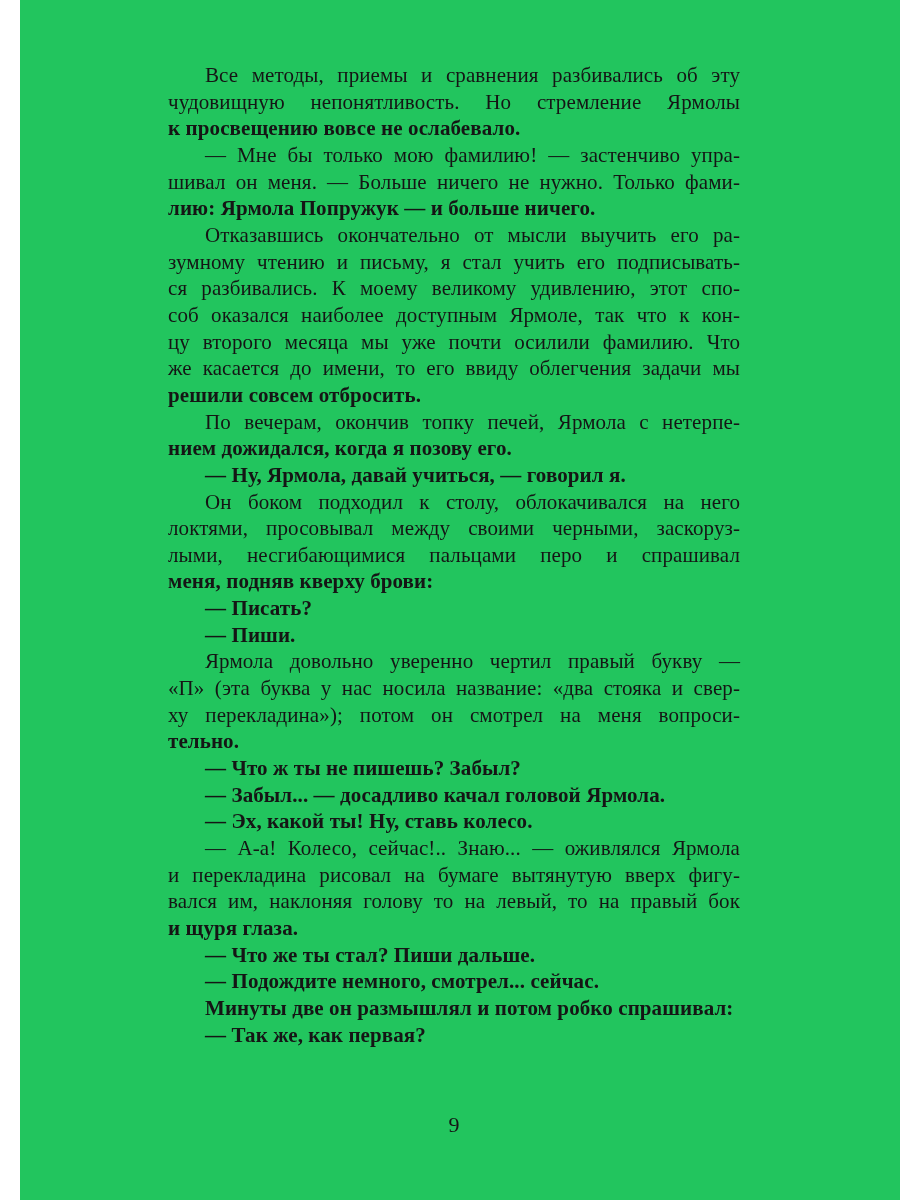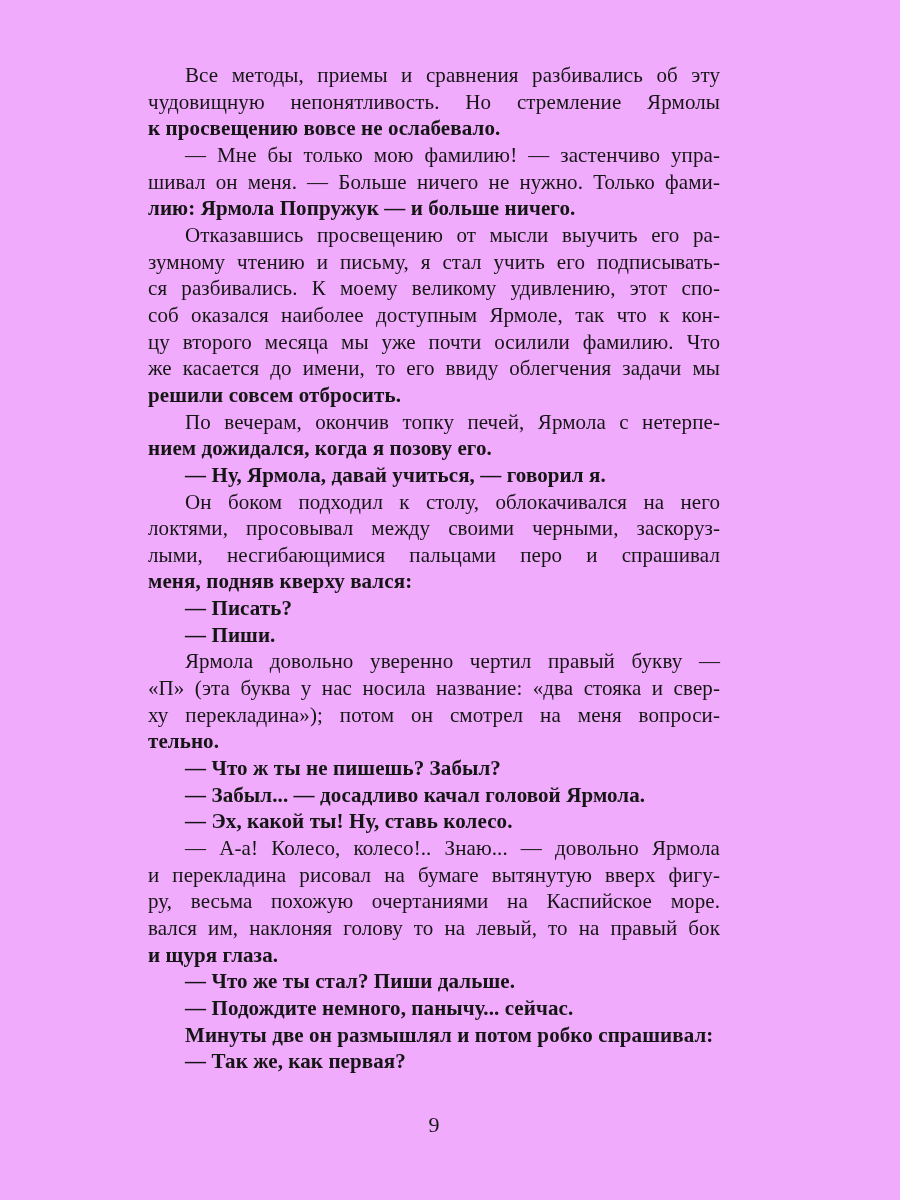--- a/index.html
+++ b/index.html
@@ -11,21 +11,22 @@
     width: 900px;
     height: 1200px;
     position: relative;
     font-family: "Liberation Serif", "DejaVu Serif", serif;
     color: #151515;
     overflow: hidden;
   }
   .page {
     position: absolute;
     inset: 0;
-    background: #f0abfc;
+    background: #22c55e;
+    margin-left: 20px;
   }
   .text-block {
     position: absolute;
     left: 148px;
     top: 62px;
     width: 572px;
     font-size: 21px;
     line-height: 26.66px;
     letter-spacing: 0.1px;
   }
@@ -55,47 +56,46 @@
 <body>
 
 <div class="page">
   <div class="text-block">
       <div class="line indent">Все методы, приемы и сравнения разбивались об эту</div>
       <div class="line">чудовищную непонятливость. Но стремление Ярмолы</div>
       <div class="line para-end">к просвещению вовсе не ослабевало.</div>
       <div class="line indent">— Мне бы только мою фамилию! — застенчиво упра-</div>
       <div class="line">шивал он меня. — Больше ничего не нужно. Только фами-</div>
       <div class="line para-end">лию: Ярмола Попружук — и больше ничего.</div>
-      <div class="line indent">Отказавшись просвещению от мысли выучить его ра-</div>
+      <div class="line indent">Отказавшись окончательно от мысли выучить его ра-</div>
       <div class="line">зумному чтению и письму, я стал учить его подписывать-</div>
       <div class="line">ся разбивались. К моему великому удивлению, этот спо-</div>
       <div class="line">соб оказался наиболее доступным Ярмоле, так что к кон-</div>
       <div class="line">цу второго месяца мы уже почти осилили фамилию. Что</div>
       <div class="line">же касается до имени, то его ввиду облегчения задачи мы</div>
       <div class="line para-end">решили совсем отбросить.</div>
       <div class="line indent">По вечерам, окончив топку печей, Ярмола с нетерпе-</div>
       <div class="line para-end">нием дожидался, когда я позову его.</div>
       <div class="line indent para-end">— Ну, Ярмола, давай учиться, — говорил я.</div>
       <div class="line indent">Он боком подходил к столу, облокачивался на него</div>
       <div class="line">локтями, просовывал между своими черными, заскоруз-</div>
       <div class="line">лыми, несгибающимися пальцами перо и спрашивал</div>
-      <div class="line para-end">меня, подняв кверху вался:</div>
+      <div class="line para-end">меня, подняв кверху брови:</div>
       <div class="line indent para-end">— Писать?</div>
       <div class="line indent para-end">— Пиши.</div>
       <div class="line indent">Ярмола довольно уверенно чертил правый букву —</div>
       <div class="line">«П» (эта буква у нас носила название: «два стояка и свер-</div>
       <div class="line">ху перекладина»); потом он смотрел на меня вопроси-</div>
       <div class="line para-end">тельно.</div>
       <div class="line indent para-end">— Что ж ты не пишешь? Забыл?</div>
       <div class="line indent para-end">— Забыл... — досадливо качал головой Ярмола.</div>
       <div class="line indent para-end">— Эх, какой ты! Ну, ставь колесо.</div>
-      <div class="line indent">— А-а! Колесо, колесо!.. Знаю... — довольно Ярмола</div>
+      <div class="line indent">— А-а! Колесо, сейчас!.. Знаю... — оживлялся Ярмола</div>
       <div class="line">и перекладина рисовал на бумаге вытянутую вверх фигу-</div>
-      <div class="line">ру, весьма похожую очертаниями на Каспийское море.</div>
       <div class="line">вался им, наклоняя голову то на левый, то на правый бок</div>
       <div class="line para-end">и щуря глаза.</div>
       <div class="line indent para-end">— Что же ты стал? Пиши дальше.</div>
-      <div class="line indent para-end">— Подождите немного, панычу... сейчас.</div>
+      <div class="line indent para-end">— Подождите немного, смотрел... сейчас.</div>
       <div class="line indent para-end">Минуты две он размышлял и потом робко спрашивал:</div>
       <div class="line indent para-end">— Так же, как первая?</div>
     </div>
   <div class="page-number">9</div>
 </div>
 
 </body></html>

